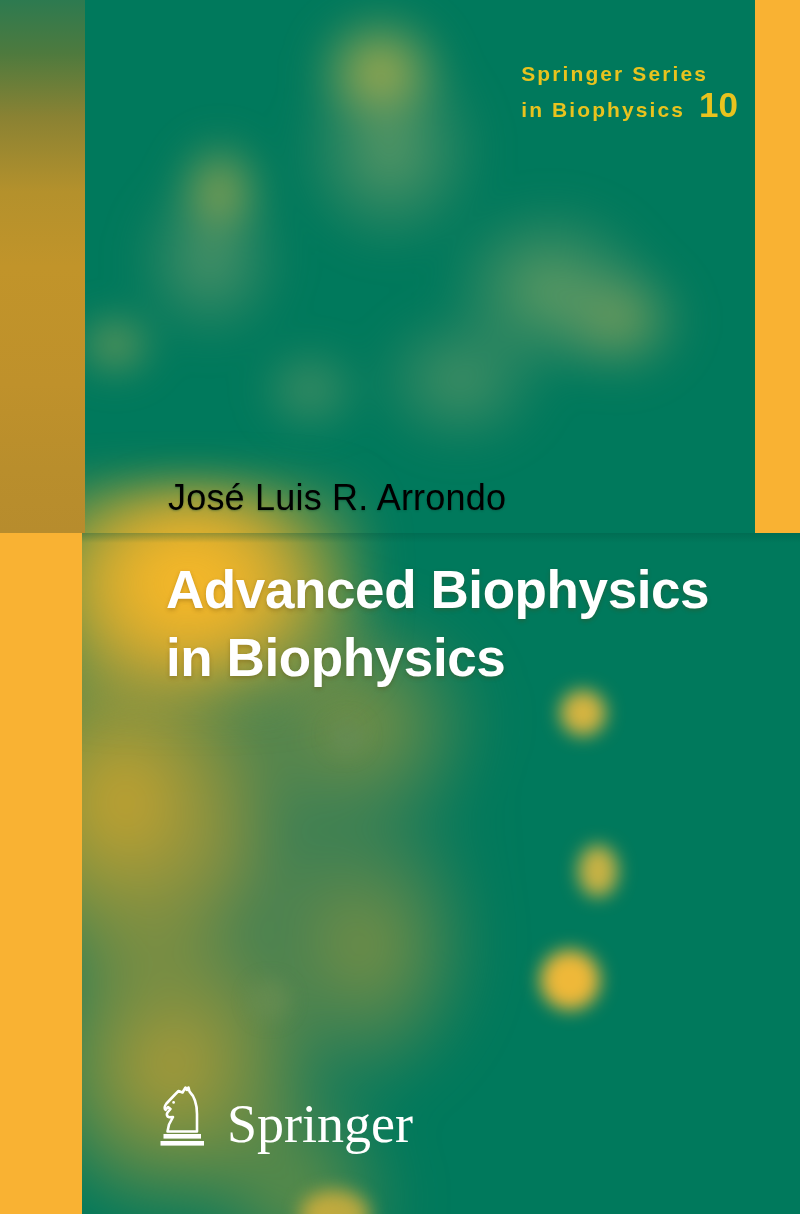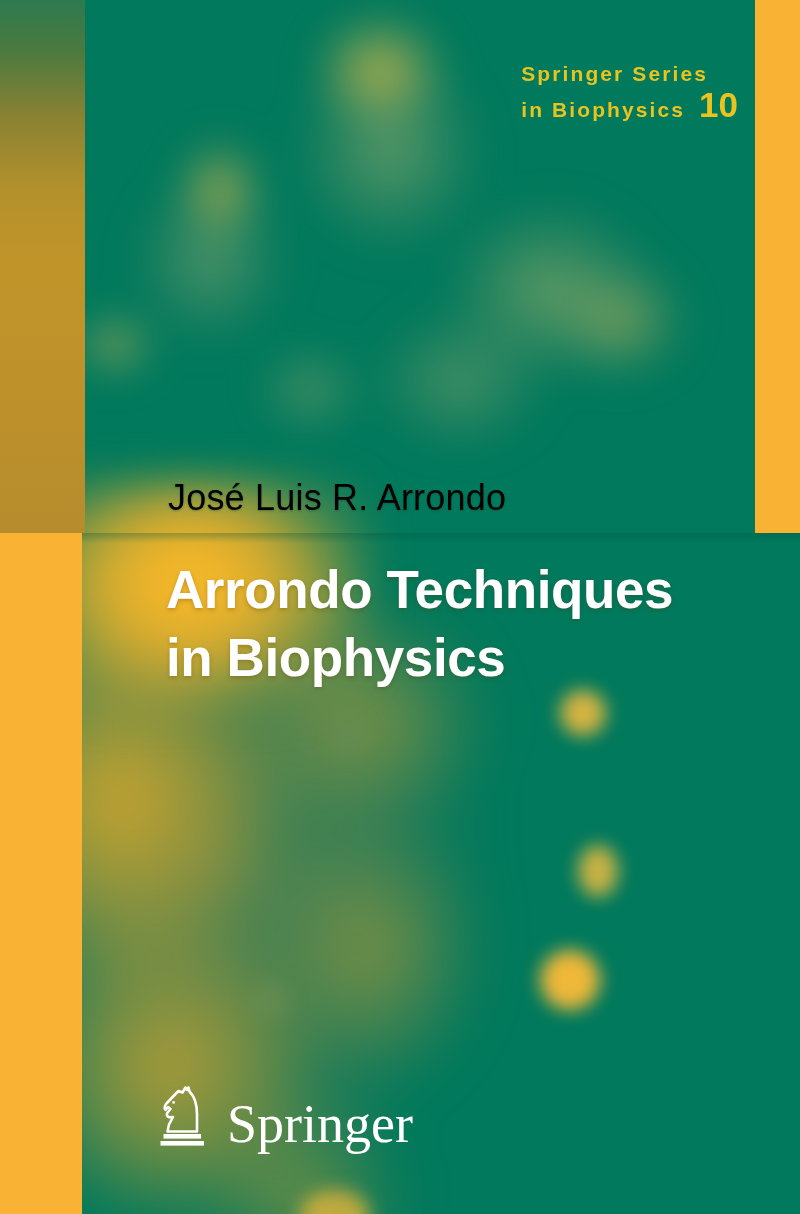--- a/index.html
+++ b/index.html
@@ -229,21 +229,21 @@
   <div id="series-block">
     <span class="series-line-1">Springer Series</span>
     <span class="series-line-2"><span>in Biophysics</span><span id="series-number">10</span></span>
   </div>
 
   <div id="authors-block">
     <span>José Luis R. Arrondo</span>
   </div>
 
   <div id="title-block">
-    <span>Arrondo Techniques</span>
+    <span>Advanced Biophysics</span>
     <span>in Biophysics</span>
   </div>
 
   <div id="springer-logo">
     <svg id="springer-knight" viewBox="0 0 56 64">
       <g fill="none" stroke="#FFFFFF" stroke-width="2.6" stroke-linejoin="round" stroke-linecap="round">
         <path d="M30.5 4.5 L27.5 9.5 L23.5 8.0 L20.0 11.5 L11.5 20.5 C9.5 23.2 9.0 25.5 10.5 26.8 L13.0 24.0 L15.5 26.0 L12.5 29.5 C11.2 31.6 12.0 33.8 14.2 34.2 L18.0 34.0 L14.0 41.5 L12.5 48.5 L42.0 48.5 L42.0 31.0 C42.0 20.5 39.0 13.0 34.5 8.5 L33.5 4.5 L32.0 7.0 Z"></path>
         <circle cx="18.6" cy="19.4" r="1.35" fill="#FFFFFF" stroke="none"></circle>
       </g>
       <rect x="8.5" y="51.0" width="37.5" height="4.6" fill="#FFFFFF"></rect>

